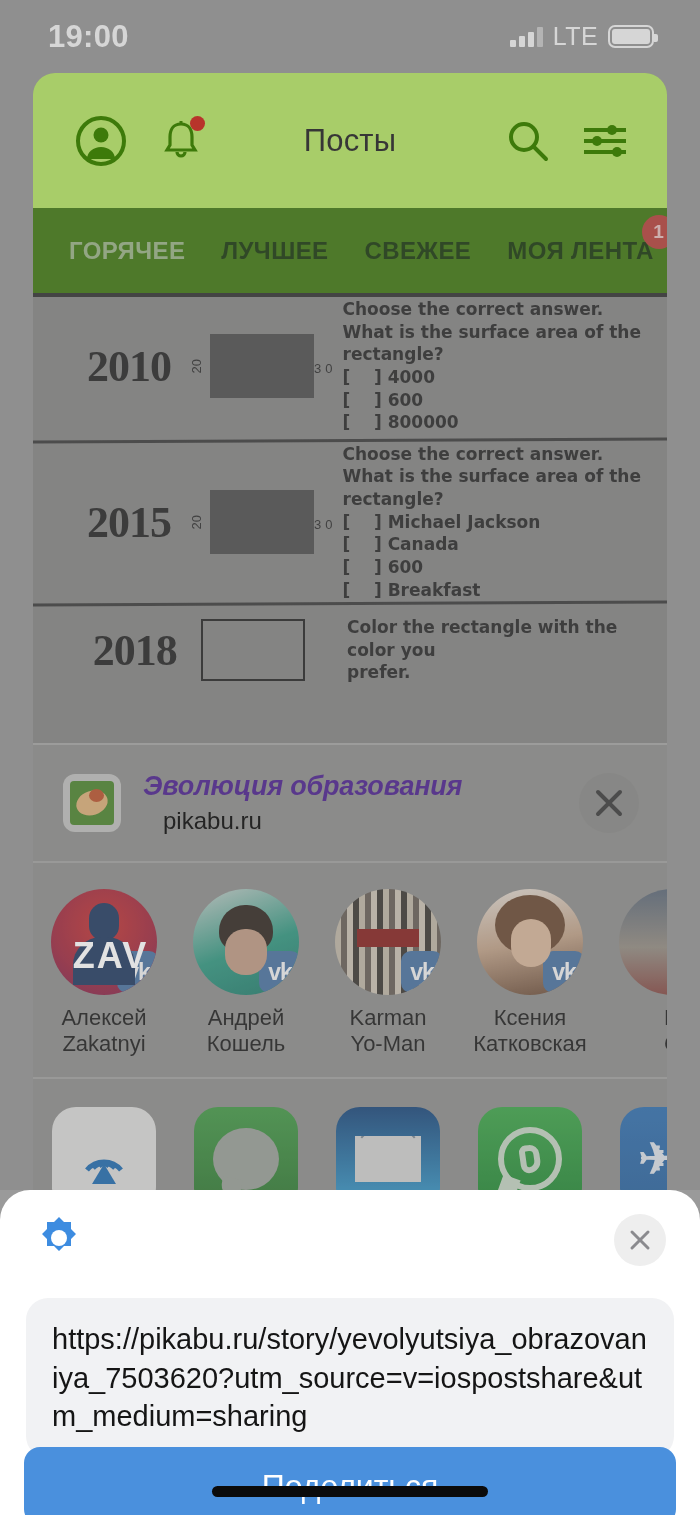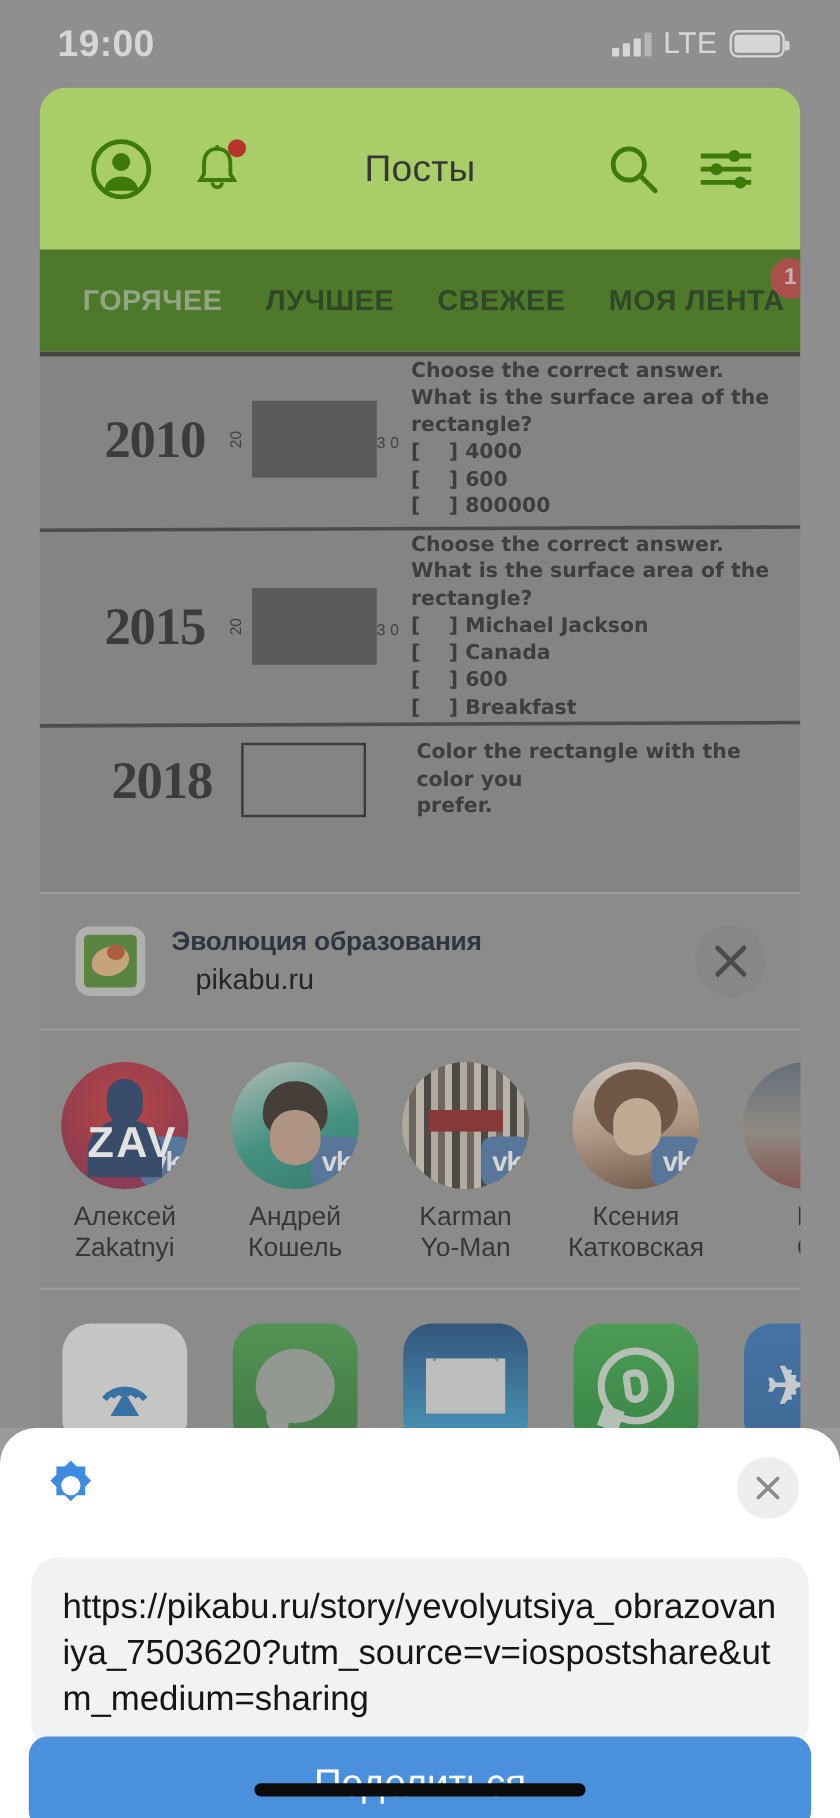--- a/index.html
+++ b/index.html
@@ -115,21 +115,21 @@
   .fav-inner::before {
     content: ""; position: absolute; left: 6px; top: 10px;
     width: 32px; height: 24px; border-radius: 50%;
     background: #e8b87c; transform: rotate(-18deg);
   }
   .fav-inner::after {
     content: ""; position: absolute; left: 19px; top: 8px;
     width: 15px; height: 13px; border-radius: 50%; background: #c4542a;
   }
   .share-meta { flex: 1; }
-  .share-title { font-size: 22px; font-weight: 700; color: #0f172a; letter-spacing: -0.2px; }
+  .share-title { font-size: 27px; font-weight: 700; color: #4c1d95; letter-spacing: -0.2px; font-style: italic; }
   .share-url { font-size: 24px; color: #000000; margin-top: 5px; margin-left: 20px; }
   .share-x {
     width: 60px; height: 60px; border-radius: 50%; background: #8f8f8d;
     display: flex; align-items: center; justify-content: center; flex: none;
   }
 
   
   .row-contacts {
     display: flex; gap: 0; padding: 26px 0 20px 0; background: #949492;
     border-top: 2px solid #a8a8a6;

